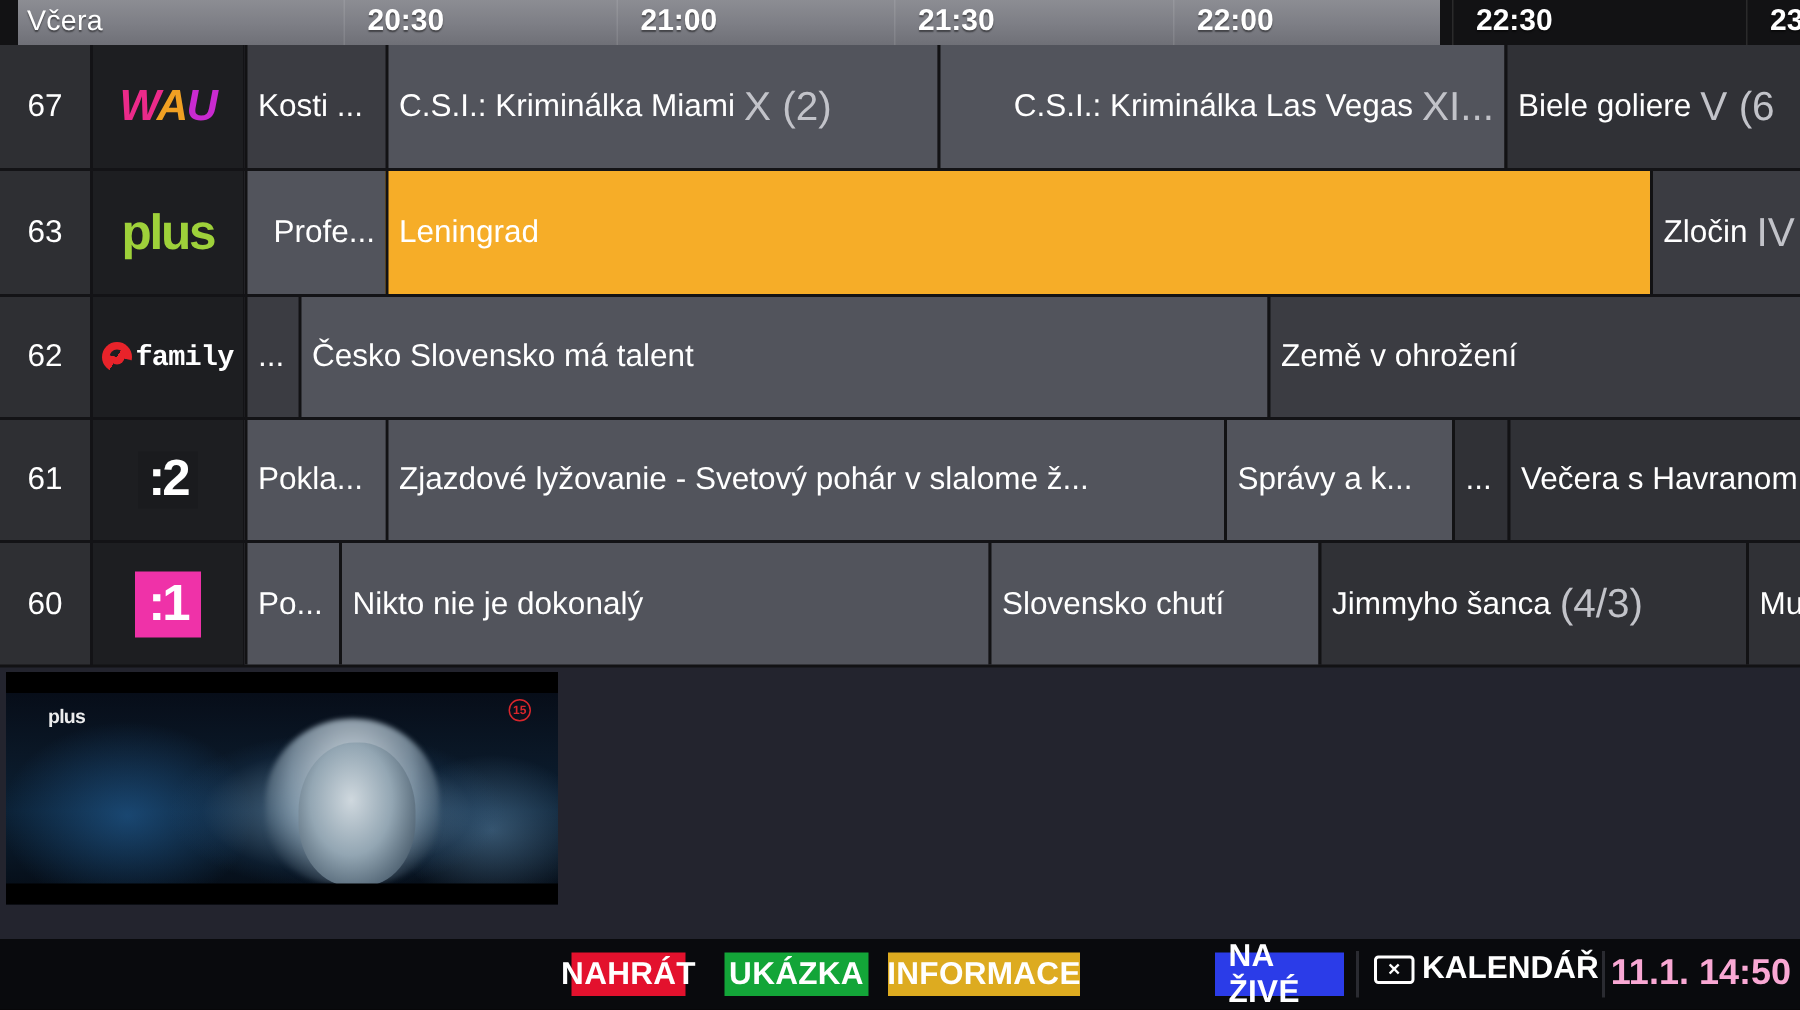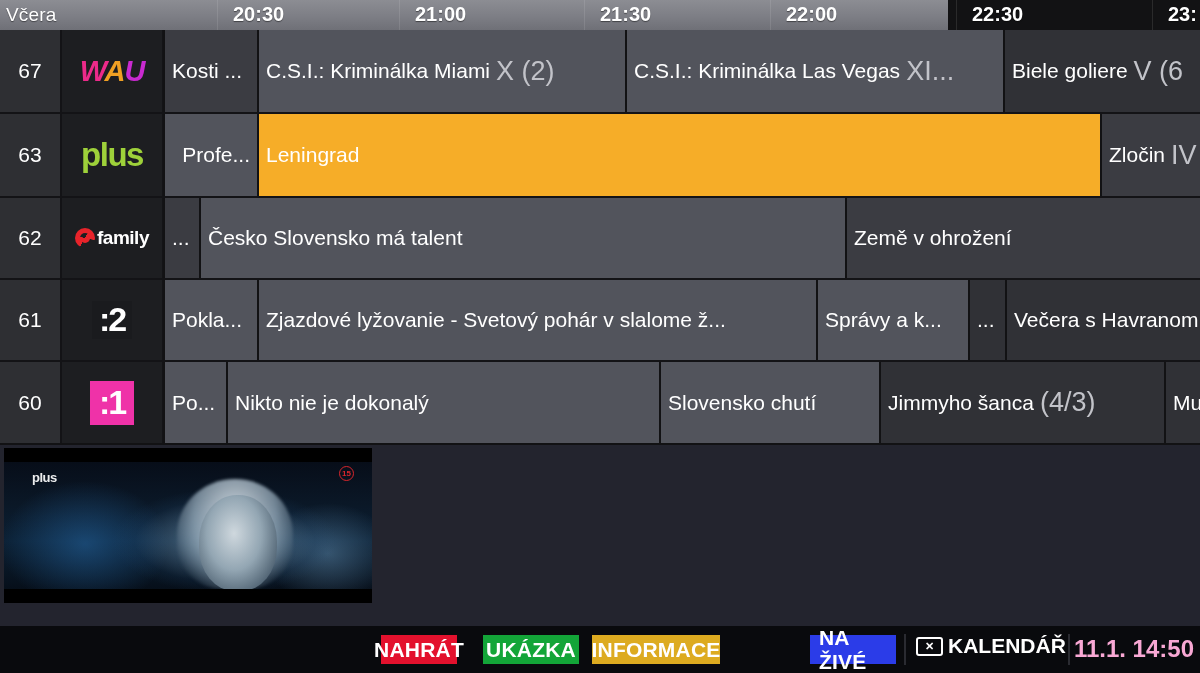--- a/index.html
+++ b/index.html
@@ -6,21 +6,21 @@
   html, body {
     width: 1200px; height: 673px;
     background: #000;
     font-family: "Liberation Sans", sans-serif;
     overflow: hidden;
   }
   #app { position: relative; width: 1200px; height: 673px; background: #121214; }
 
   
   .timebar {
-    position: absolute; left: 0; top: 0; width: 948px; height: 30px;
+    position: absolute; left: 12px; top: 0; width: 948px; height: 30px;
     background: linear-gradient(180deg,#8c8d93 0%,#7d7e85 55%,#6f7077 100%);
     color: #ffffff;
     text-align: right;
   }
   .timebar .daylabel {
     position: absolute; left: 6px; top: 4px;
     font-size: 19px; font-weight: 400; letter-spacing: .2px;
     text-shadow: 0 1px 1px rgba(0,0,0,.45);
   }
   .timebar .tick {
@@ -47,21 +47,21 @@
     position: absolute; left: 62px; top: 0; width: 100px; height: 100%;
     background: #1d1e21;
     display: flex; align-items: center; justify-content: center;
     overflow: hidden;
   }
 
   
   .logo-wau { font-size: 29px; font-weight: 900; font-style: italic; letter-spacing: -1px; }
   .logo-wau .w { color:#ec2a8a; } .logo-wau .a { color:#f0a023; } .logo-wau .u { color:#c92ad0; }
   .logo-plus { color:#9ed13a; font-size: 33px; font-weight: 900; letter-spacing:-1.5px; }
-  .logo-family { display:flex; align-items:center; gap:2px; }
+  .logo-family { display:flex; align-items:center; gap:2px;font-family:Liberation Mono, monospace; }
   .logo-family .spiral {
     width:20px; height:20px; border-radius:50%;
     background: conic-gradient(from 210deg, #e8232a 0deg, #e8232a 250deg, #1d1e21 255deg, #1d1e21 360deg);
     position: relative;
   }
   .logo-family .spiral:after{
     content:""; position:absolute; left:5px; top:5px; width:10px; height:10px; border-radius:50%;
     background: conic-gradient(from 30deg, #e8232a 0deg, #e8232a 250deg, #1d1e21 255deg, #1d1e21 360deg);
   }
   .logo-family .txt { color:#ffffff; font-size:19px; font-weight:700; letter-spacing:-.5px; }
@@ -176,21 +176,21 @@
         <div class="chan-logo">
           <span class="logo-wau"><span class="w">W</span><span class="a">A</span><span class="u">U</span></span>
         </div>
         <div class="prog dark" style="left: 163px; width: 94px;">
           <span>Kosti ...</span>
         </div>
         <div class="prog" style="left: 257px; width: 368px;">
           <span>C.S.I.: Kriminálka Miami</span>
           <span class="sub">X (2)</span>
         </div>
-        <div class="prog" style="left: 625px; width: 378px;">
+        <div class="prog" style="left: 625px; width: 378px; justify-content: flex-end;">
           <span>C.S.I.: Kriminálka Las Vegas</span>
           <span class="sub">XI...</span>
         </div>
         <div class="prog darker" style="left: 1003px; width: 197px;">
           <span>Biele goliere</span>
           <span class="sub">V (6</span>
         </div>
       </div>
       <div class="row" style="top: 84px; height: 82px;">
         <div class="chan-num">63</div>

